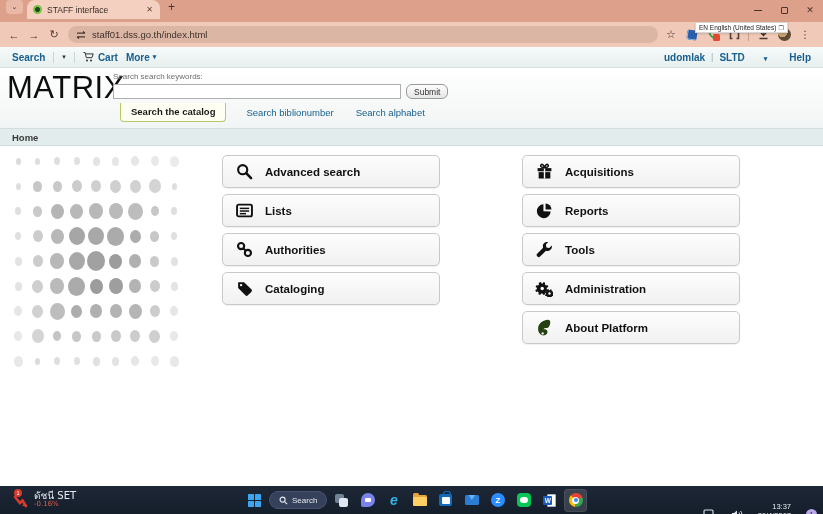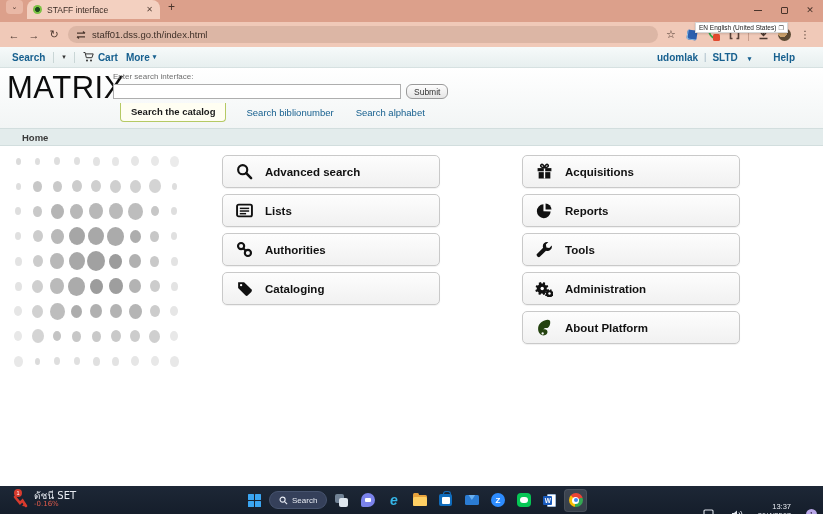--- a/index.html
+++ b/index.html
@@ -39,38 +39,38 @@
   .lang-overlay .lo-text { font-size:6.5px; color:#222; white-space:nowrap; }
   .lang-overlay .lo-ic { font-size:6px; color:#555; }
 
   
   .appnav { position:absolute; left:0; top:47px; width:823px; height:21px; background:linear-gradient(#f6fafa,#e7efef); border-bottom:1px solid #d6e1e1; display:flex; align-items:center; font-size:10px; }
   .appnav a { color:#17608f; text-decoration:none; font-weight:bold; cursor:pointer; }
   .an-left { display:flex; align-items:center; gap:8px; padding-left:12px; }
   .an-sep { width:1px; height:11px; background:#c9d6d6; }
   .caret { font-size:7px; color:#333; }
   .caret-blue { font-size:7px; color:#17608f; }
-  .an-right { margin-left:auto; display:flex; align-items:center; gap:6px; padding-right:28px; }
+  .an-right { margin-left:auto; display:flex; align-items:center; gap:6px; padding-right:12px; }
   .pipe { color:#9db3c0; font-size:9px; }
   .cart-ic { display:flex; }
 
   
   .masthead { position:absolute; left:0; top:68px; width:823px; height:60px; background:linear-gradient(#ffffff,#f2f5f5); }
   .logo { position:absolute; left:7px; top:70px; font-size:31px; color:#0d0d0d; letter-spacing:0.5px; font-weight:400; }
   .search-area { position:absolute; left:113px; top:72px; }
   .search-label { font-size:8px; color:#6f6f6f; margin-bottom:3px; }
   .search-row { display:flex; align-items:center; gap:5px; }
   .search-input { width:288px; height:15px; border:1px solid #aeaeae; background:#fff; font-size:9px; padding:0 3px; }
   .submit-btn { height:15px; font-size:8.5px; color:#333; background:linear-gradient(#fdfdfd,#e6e6e6); border:1px solid #9a9a9a; border-radius:6px; padding:0 7px; cursor:pointer; }
   .cat-tabs { position:absolute; left:120px; top:104px; display:flex; align-items:flex-start; gap:18px; }
   .cat-tab { font-size:9.5px; color:#17608f; cursor:pointer; padding:3px 2px; }
   .cat-tab.active { color:#1a1a1a; font-weight:bold; background:#fffef2; border:1px solid #b5c964; border-top:none; border-radius:0 0 4px 4px; padding:3px 10px 4px 10px; margin-top:-1px; }
 
   
-  .breadcrumb { position:absolute; left:0; top:128px; width:823px; height:18px; background:#e3ecec; border-top:1px solid #d2dede; border-bottom:1px solid #d2dede; display:flex; align-items:center; padding-left:22px; }
+  .breadcrumb { position:absolute; left:0; top:128px; width:823px; height:18px; background:#e3ecec; border-top:1px solid #d2dede; border-bottom:1px solid #d2dede; display:flex; align-items:center; padding-left:12px; }
   .breadcrumb span { font-size:9.5px; font-weight:bold; color:#3a3a3a; }
 
   
   .main { position:absolute; left:0; top:146px; width:823px; height:340px; background:#fff; }
   .dots { position:absolute; left:6px; top:8px; width:190px; height:230px; }
   .dot { position:absolute; border-radius:50%; }
   .menu-col { position:absolute; top:9px; width:218px; }
   .col-left { left:222px; } .col-right { left:522px; }
   .menu-card { height:33px; margin-bottom:6px; border:1px solid #c9c9c9; border-radius:5px; background:linear-gradient(#fdfdfd,#f1f1f1); box-shadow:0 1px 1px rgba(0,0,0,.06); display:flex; align-items:center; gap:12px; padding:0 12px; cursor:pointer; }
   .mi { width:18px; height:18px; display:flex; align-items:center; justify-content:center; }
@@ -216,33 +216,33 @@
       <span>Cart</span>
     </a>
     <a style="display:flex;align-items:center;gap:3px;">
       <span>More</span>
         <span class="caret-blue">▾</span>
     </a>
   </div>
   <div class="an-right">
     <a>udomlak</a>
     <span class="pipe">|</span>
-    <a style="display:flex;align-items:flex-end;gap:10px;">
+    <a style="display:flex;align-items:flex-end;gap:19px;">
       <span>SLTD</span>
         <span class="caret-blue">▾</span>
     </a>
     <span style="width:10px"></span>
     <a>Help</a>
   </div>
 </div>
 
 <div class="masthead"></div>
 <div class="logo">MATRIX</div>
 <div class="search-area">
-  <div class="search-label">Enter search interface:</div>
+  <div class="search-label">Search search keywords:</div>
   <div class="search-row">
     <input class="search-input" type="text" value="" style="">
     <button class="submit-btn">Submit</button>
   </div>
 </div>
 <div class="cat-tabs">
     <div class="cat-tab active">Search the catalog</div>
     <div class="cat-tab">Search biblionumber</div>
     <div class="cat-tab">Search alphabet</div>
   </div>

